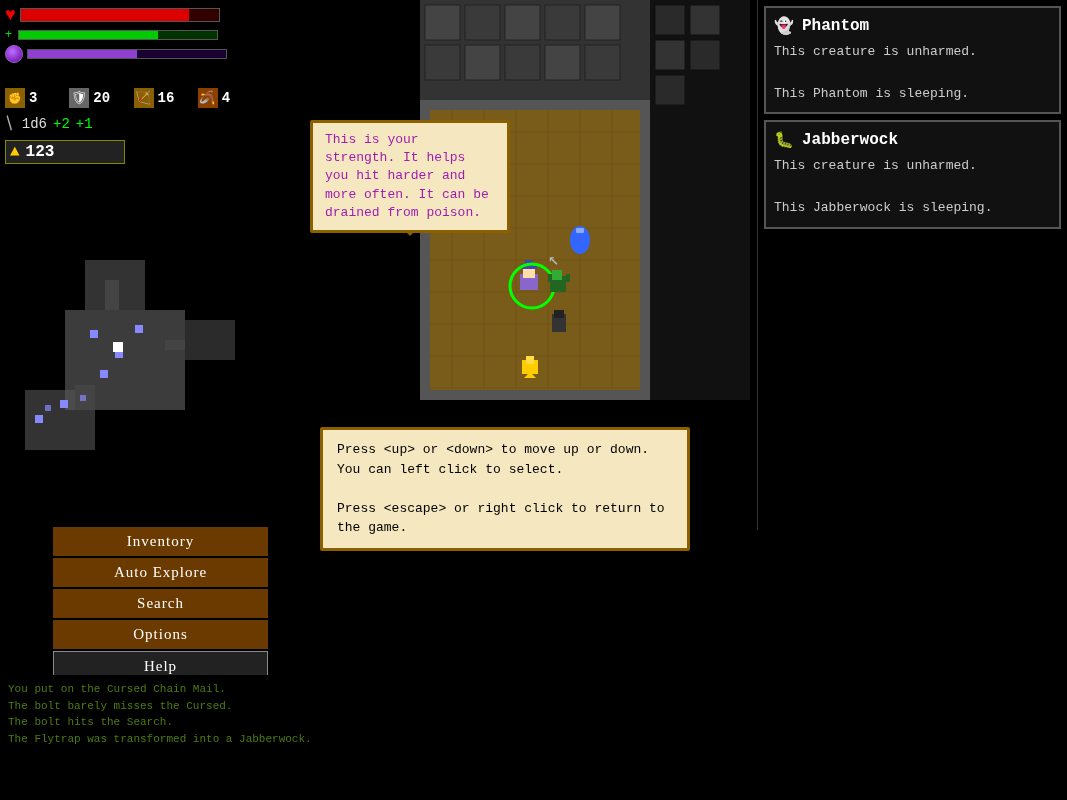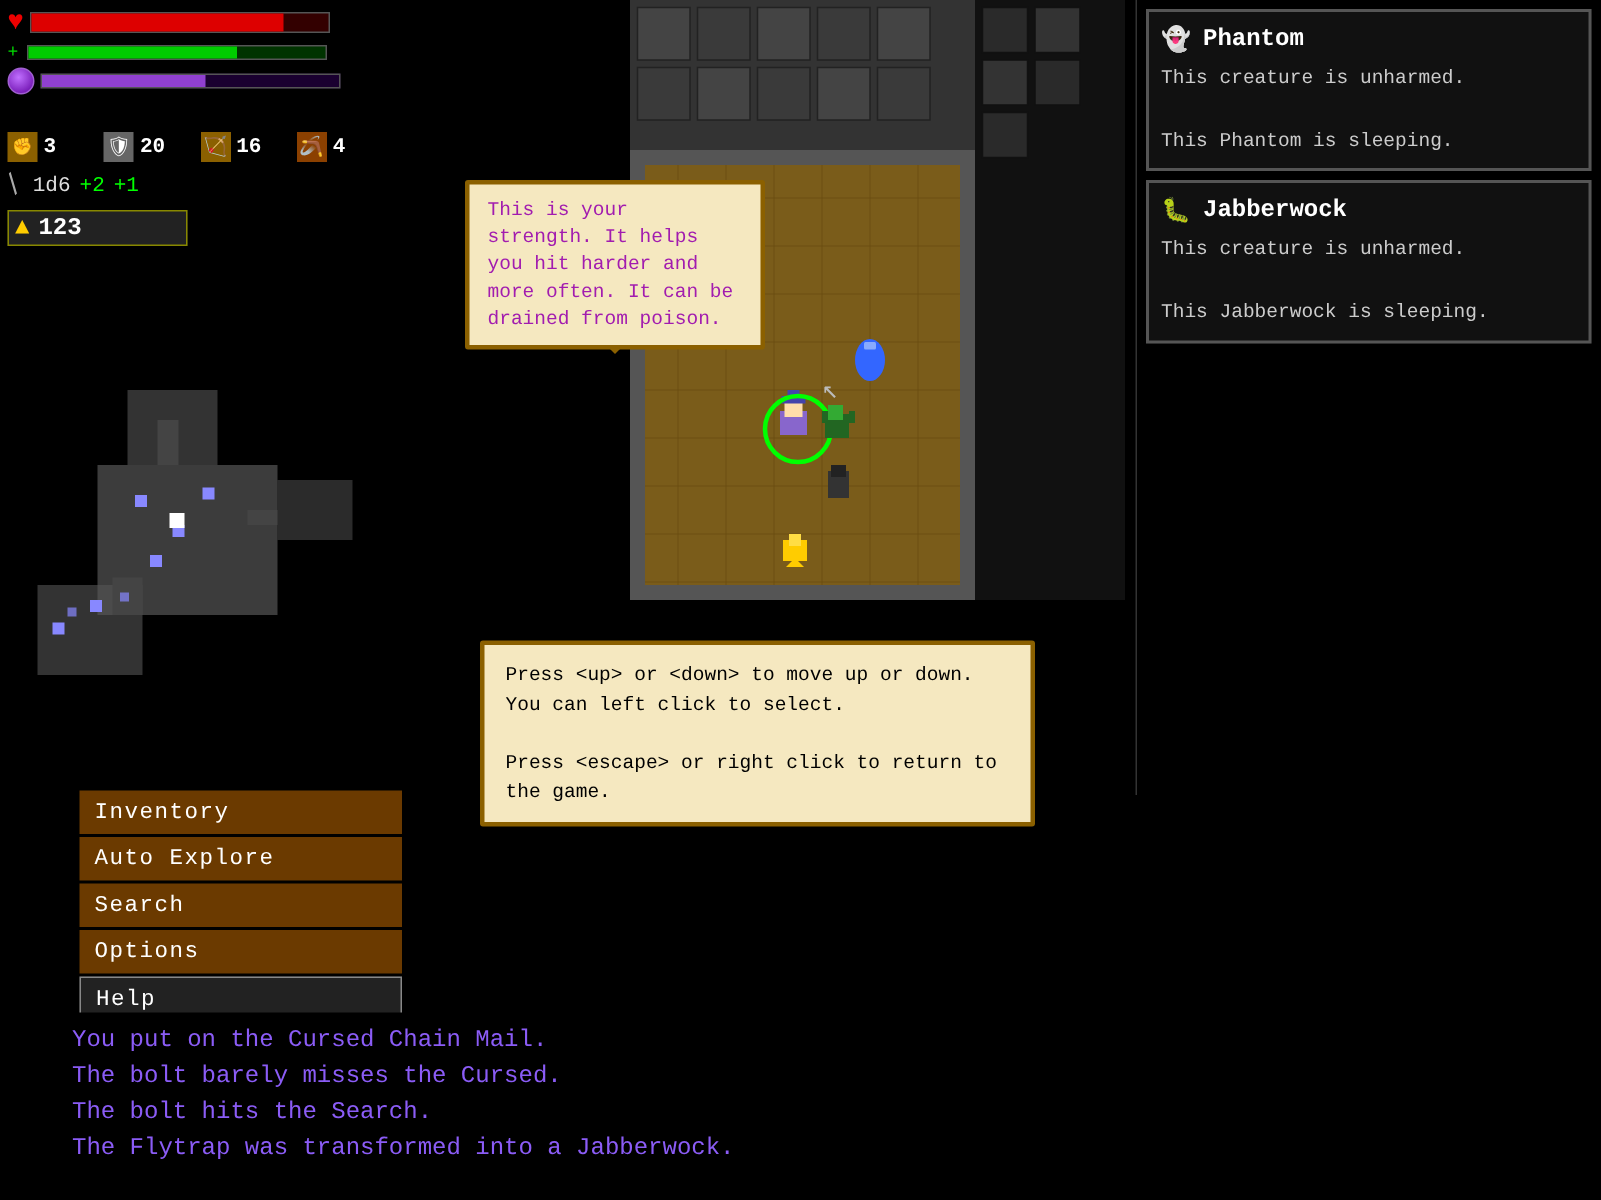--- a/index.html
+++ b/index.html
@@ -324,23 +324,23 @@
       left: 53px;
       width: 215px;
       display: flex;
       flex-direction: column;
       gap: 2px;
     }
 
     .menu-btn {
       background: #6b3a00;
       color: #fff;
-      font-family: Liberation Mono, monospace;
+      font-family: Liberation Serif, serif;
       font-size: 15px;
-      text-align: left;
+      text-align: center;
       padding: 6px 10px;
       border: none;
       cursor: pointer;
       width: 100%;
       letter-spacing: 1px;
     }
 
     .menu-btn.highlight {
       background: #222;
       border: 1px solid #888;
@@ -350,25 +350,24 @@
     #log-area {
       position: absolute;
       top: 675px;
       left: 0;
       width: 760px;
       padding: 6px 8px;
       background: #000;
     }
 
     .log-line {
-      color: #8b5cf6;
-      font-size: 16px;
+      color: #4d7c0f;
+      font-size: 11px;
       font-family: 'Courier New', Courier, monospace;
       line-height: 1.5;
-      margin-left: 40px;
     }
 
     
     #minimap-svg {
       width: 250px;
       height: 260px;
     }
   </style>
 </head>
 <body>

